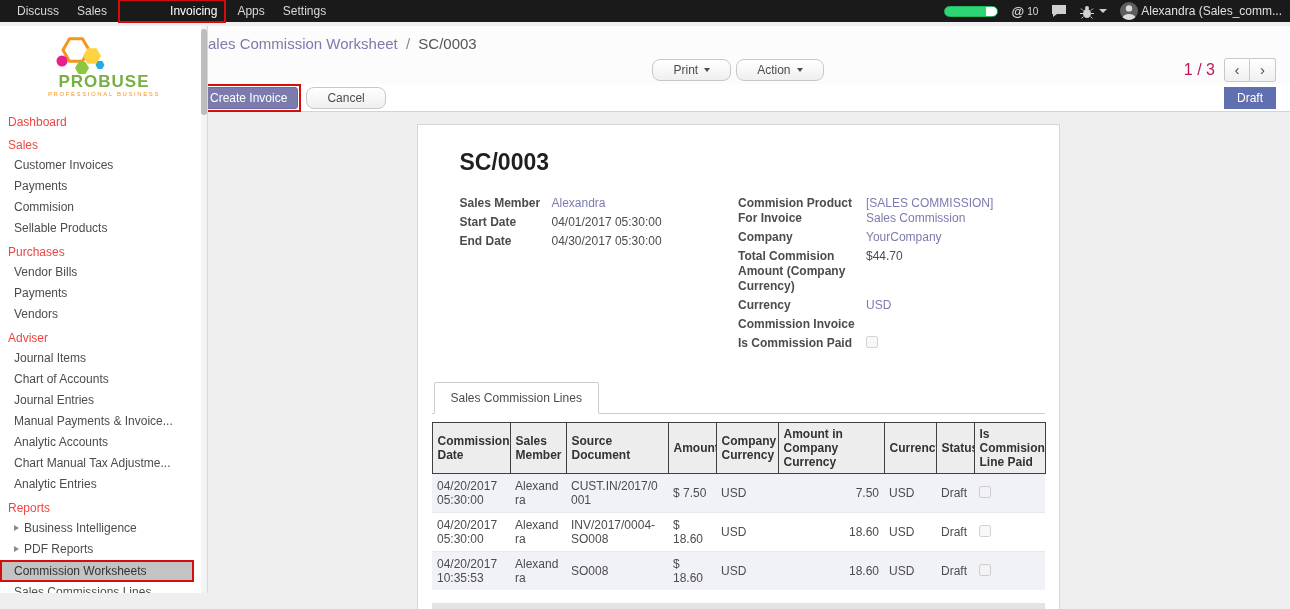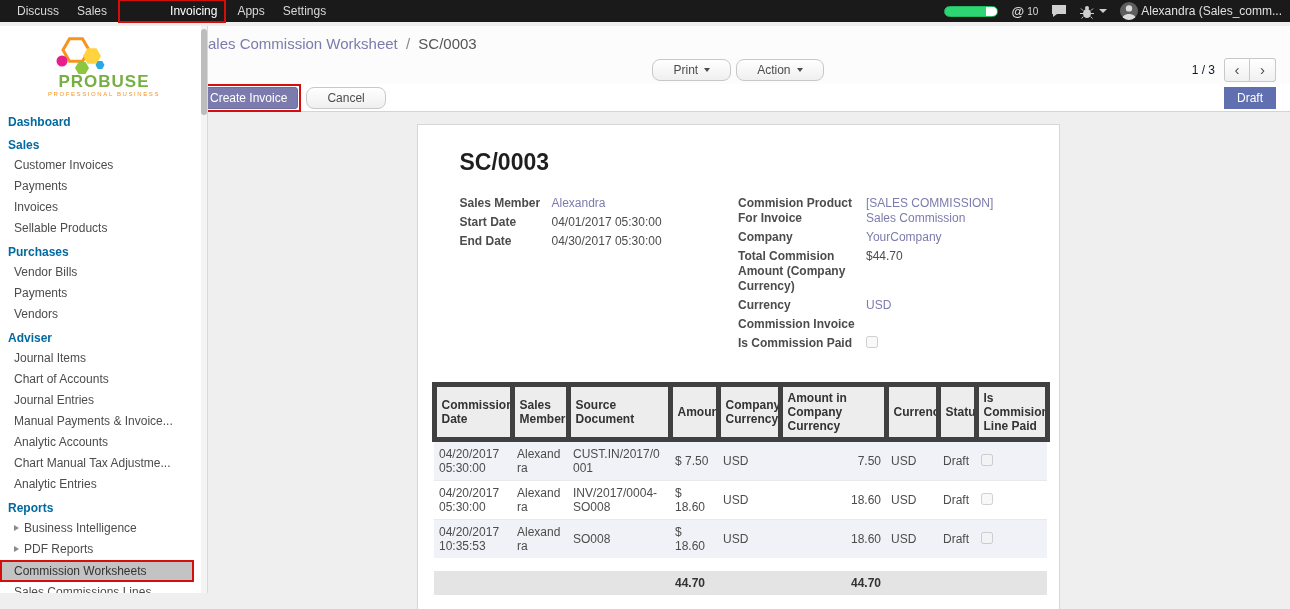--- a/index.html
+++ b/index.html
@@ -23,21 +23,21 @@
                 border-top:4px solid #cfcfcf; display:inline-block; margin-left:2px; }
   .avatar { width:18px; height:18px; border-radius:50%; overflow:hidden; background:#5e5e5e;
             display:inline-flex; align-items:flex-end; justify-content:center; }
   .username { font-size:12px; color:#e0e0e0; max-width:158px; white-space:nowrap; overflow:hidden; }
 
   
   .sidebar { position:absolute; top:26px; left:0; width:208px; bottom:16px; background:#ffffff;
              border-right:1px solid #d9d9d9; overflow:hidden; z-index:10; }
   .logo-wrap { padding:8px 0 4px; text-align:center; cursor:pointer; }
   .nav { padding-top:2px; }
-  .nav-heading { color:#0369a1; font-weight:bold; font-size:12px; padding:6px 8px 3px; cursor:pointer; }
+  .nav-heading { color:#ef4444; font-weight:normal; font-size:12px; padding:6px 8px 3px; cursor:pointer; }
   .nav-item { font-size:12px; color:#4c4c4c; padding:3px 8px 4px 14px; cursor:pointer;
               display:flex; align-items:center; gap:5px; white-space:nowrap; overflow:hidden; }
   .tri { width:0; height:0; border-top:3.5px solid transparent; border-bottom:3.5px solid transparent;
          border-left:5px solid #8a8a8a; display:inline-block; flex-shrink:0; }
   .nav-item.selected { background:#c3c3c3; border:2px solid #d40d0d; margin-right:13px;
                        padding:2px 6px 2px 12px; color:#333; }
   .sb-scrollbar { position:absolute; top:0; right:0; width:6px; bottom:0; background:#f4f4f4; }
   .sb-thumb { position:absolute; top:3px; right:0; width:6px; height:86px; background:#bdbdbd; border-radius:3px; cursor:pointer; }
 
   
@@ -48,21 +48,21 @@
   .bc-sep { color:#888; margin:0 4px; }
   .bc-current { color:#555; }
   .cp-row2 { display:flex; justify-content:center; align-items:center; margin-top:5px; position:relative; height:24px; }
   .btn { display:inline-flex; align-items:center; gap:6px; background:linear-gradient(#ffffff,#efefef);
          border:1px solid #c8c8c8; border-radius:8px; padding:3px 20px; font-size:12px; color:#4c4c4c;
          cursor:pointer; font-family:inherit; }
   .cp-row2 .btn + .btn { margin-left:5px; }
   .btn-caret { width:0; height:0; border-left:3.5px solid transparent; border-right:3.5px solid transparent;
                border-top:4px solid #4c4c4c; display:inline-block; }
   .pager { position:absolute; right:2px; top:0; display:flex; align-items:center; gap:9px; height:24px; }
-  .pager-text { font-size:12px; color:#0f172a; }
+  .pager-text { font-size:16px; color:#be185d; }
   .pager-nav { display:inline-flex; }
   .pager-btn { width:26px; height:24px; background:linear-gradient(#ffffff,#f0f0f0); border:1px solid #c8c8c8;
                display:inline-flex; align-items:center; justify-content:center; font-size:15px; color:#4c4c4c;
                cursor:pointer; font-family:inherit; padding:0 0 2px; }
   .pager-btn.prev { border-radius:3px 0 0 3px; }
   .pager-btn.next { border-radius:0 3px 3px 0; border-left:none; }
 
   .action-bar { background:#ffffff; border-bottom:1px solid #d4d4d4; padding:2px 10px; height:28px;
                 display:flex; align-items:center; }
   .red-wrap { display:inline-block; border:2px solid #d40d0d; padding:1px; line-height:0; }
@@ -85,21 +85,21 @@
   .fvalue { font-size:12px; color:#4c4c4c; max-width:158px; }
   .link { color:#7c7bad; cursor:pointer; }
 
   .notebook { margin-top:26px; }
   .tabs { border-bottom:1px solid #ccc; padding-left:2px; }
   .tab-active { display:inline-block; background:#fff; border:1px solid #ccc; border-bottom:1px solid #fff;
                 margin-bottom:-1px; padding:8px 16px; font-size:12px; color:#4c4c4c;
                 border-radius:2px 2px 0 0; cursor:pointer; }
 
   table.lines { width:100%; border-collapse:collapse; margin-top:8px; table-layout:fixed; }
-  .lines th { background:#ededed; border:5px solid #404040; font-weight:bold; color:#333; font-size:12px;
+  .lines th { background:#ededed; border:1px solid #404040; font-weight:bold; color:#333; font-size:12px;
               text-align:left; padding:4px 5px; vertical-align:middle; cursor:pointer; overflow:hidden; }
   .lines td { padding:5px; font-size:12px; color:#4c4c4c; vertical-align:middle; overflow-wrap:break-word; }
   .lines tbody tr { cursor:pointer; }
   .lines tbody tr.alt { background:#f1f1f8; }
   .lines tbody tr + tr td { border-top:1px solid #e9e9e9; }
   .r { text-align:right; }
   .spacer-row td { height:13px; padding:0; background:#fff; }
   .total-row td { background:#e4e4e4; font-weight:bold; color:#333; }
   input.cb { width:12px; height:12px; }
 </style>
@@ -159,21 +159,21 @@
         <text x="80" y="53" text-anchor="middle" font-family="Liberation Sans, sans-serif" font-size="17" font-weight="bold" fill="#76b043" letter-spacing="1">PROBUSE</text>
         <text x="80" y="62" text-anchor="middle" font-family="Liberation Sans, sans-serif" font-size="6" fill="#f7941d" letter-spacing="1.6">PROFESSIONAL BUSINESS</text>
       </svg>
     </div>
 
     <div class="nav">
       <div class="nav-heading">Dashboard</div>
       <div class="nav-heading">Sales</div>
       <div class="nav-item">Customer Invoices</div>
       <div class="nav-item">Payments</div>
-      <div class="nav-item">Invoices</div>
+      <div class="nav-item">Commision</div>
       <div class="nav-item">Sellable Products</div>
 
       <div class="nav-heading">Purchases</div>
       <div class="nav-item">Vendor Bills</div>
       <div class="nav-item">Payments</div>
       <div class="nav-item">Vendors</div>
 
       <div class="nav-heading">Adviser</div>
       <div class="nav-item">Journal Items</div>
       <div class="nav-item">Chart of Accounts</div>
@@ -279,20 +279,23 @@
               <span class="fvalue"></span>
             </div>
             <div class="field">
               <span class="flabel">Is Commission Paid</span>
               <span class="fvalue"><input type="checkbox" class="cb" disabled="" style=""></span>
             </div>
           </div>
         </div>
 
         <div class="notebook">
+          <div class="tabs">
+            <span class="tab-active">Sales Commission Lines</span>
+          </div>
 
           <table class="lines">
             <colgroup>
               <col style="width:78px">
                 <col style="width:56px">
                 <col style="width:102px">
               <col style="width:48px">
                 <col style="width:62px">
                 <col style="width:106px">
               <col style="width:52px">

